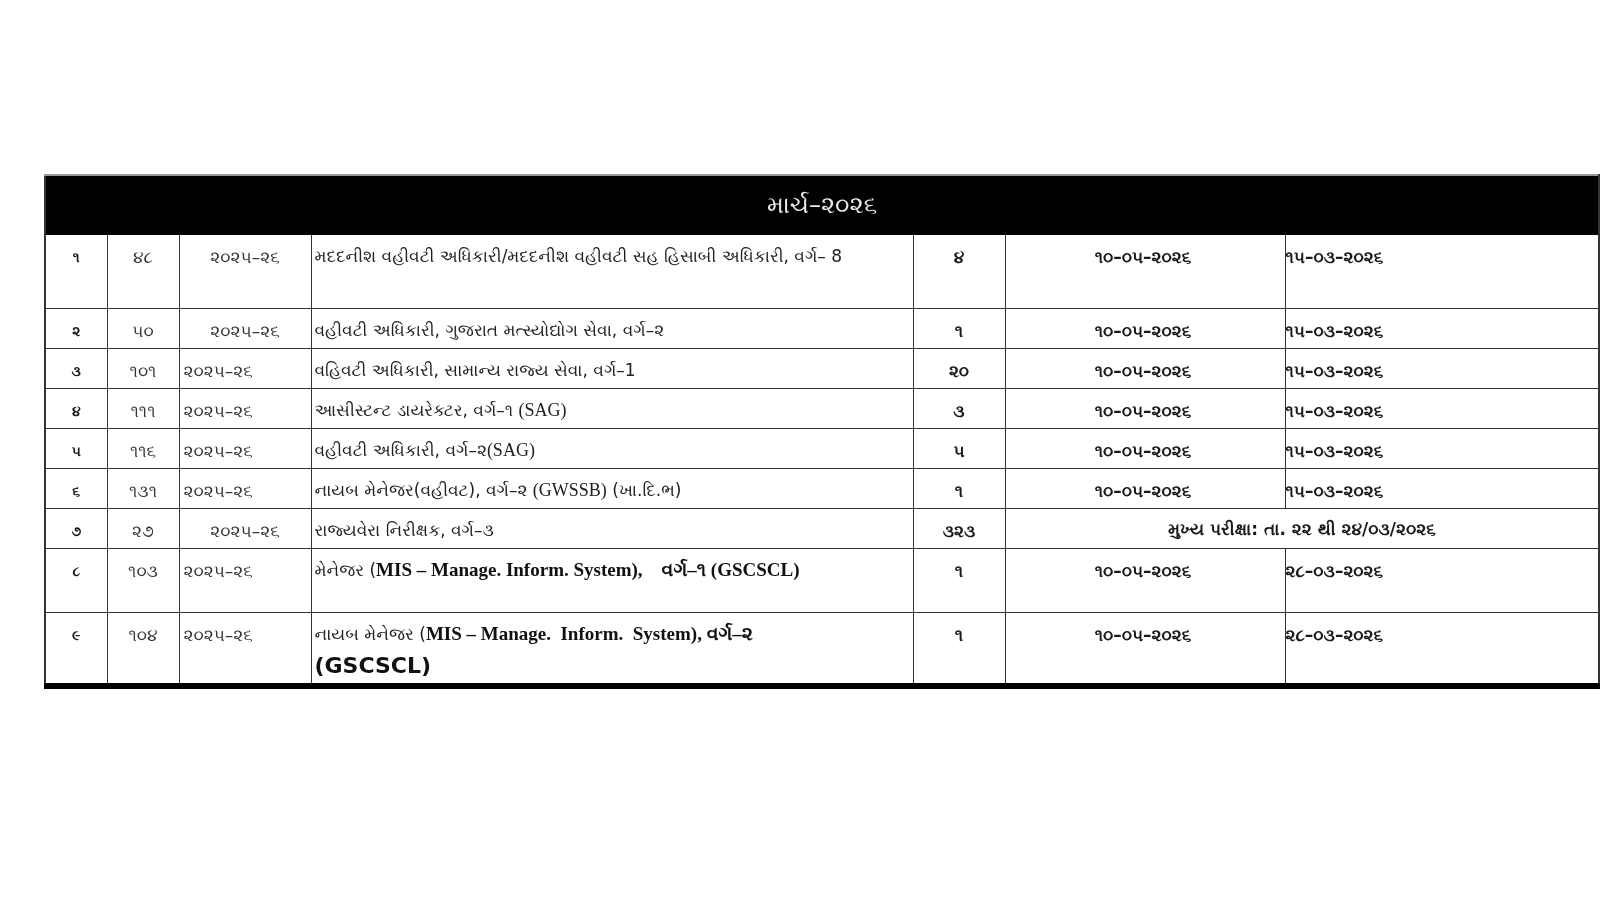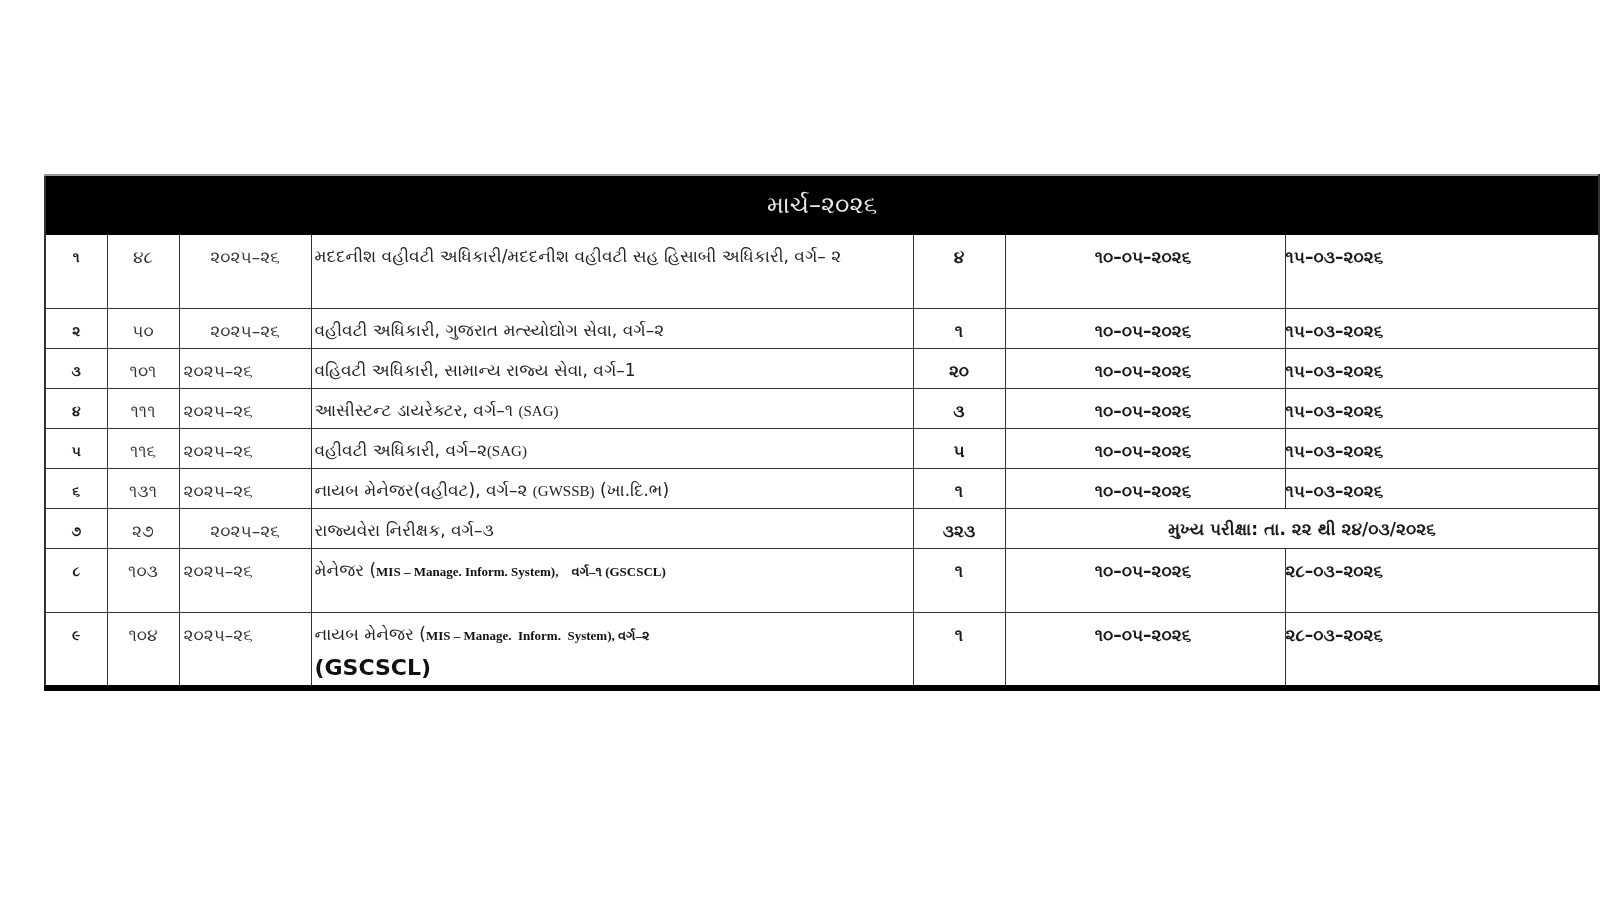--- a/index.html
+++ b/index.html
@@ -11,22 +11,22 @@
            border-top: 2px solid #999; }
     .tbl td { border: 1.5px solid #333; vertical-align: top; font-size: 17px; padding: 5px 4px 0 4px;
               line-height: 34px; overflow: hidden; }
     .tbl tr.hdr td { background: #000; color: #e8e8e8; text-align: center; height: 58px;
                      font-size: 24px; vertical-align: middle; padding: 0; border-color: #000; line-height: 58px; }
     .c-sr { text-align: center; font-weight: bold; font-size: 14px !important; }
     .c-adv { text-align: center; color: #333; }
     .c-yr  { text-align: left; color: #333; }
     .c-yr.centered { text-align: center; }
     .c-post { text-align: left; padding-left: 3px !important; color: #222; font-size: 17px !important; line-height: 32px !important; }
-    .c-post b { font-family: "Liberation Serif", "DejaVu Serif", serif; font-size: 13px; color: #111; }
-    .c-post .latin { font-family: "Liberation Serif", "DejaVu Serif", serif; font-size: 15px; }
+    .c-post b { font-family: "Liberation Serif", "DejaVu Serif", serif; font-size: 19px; color: #111; }
+    .c-post .latin { font-family: "Liberation Serif", "DejaVu Serif", serif; font-size: 18px; }
     .c-cnt { text-align: center; font-weight: bold; }
     .c-date { text-align: center; font-weight: bold; padding-left: 0 !important; }
     .c-date.right { text-align: left; padding-right: 70px !important; }
     .c-span { text-align: center; font-weight: bold; vertical-align: middle !important; padding-top: 0 !important; }
   </style>
 </head>
 <body>
 
 <table class="tbl">
   <colgroup>
@@ -40,21 +40,21 @@
   </colgroup>
   <tbody>
       <tr class="hdr">
     <td colspan="7">માર્ચ–૨૦૨૬</td>
   </tr>
 
   <tr style="height:74px">
     <td class="c-sr">૧</td>
     <td class="c-adv">૪૮</td>
     <td class="c-yr centered">૨૦૨૫–૨૬</td>
-    <td class="c-post">મદદનીશ વહીવટી અધિકારી/મદદનીશ વહીવટી સહ હિસાબી અધિકારી, વર્ગ– ૨</td>
+    <td class="c-post">મદદનીશ વહીવટી અધિકારી/મદદનીશ વહીવટી સહ હિસાબી અધિકારી, વર્ગ– 8</td>
     <td class="c-cnt">૪</td>
     <td class="c-date">૧૦–૦૫–૨૦૨૬</td>
     <td class="c-date right">૧૫–૦૩–૨૦૨૬</td>
   </tr>
 
   <tr style="height:36px">
     <td class="c-sr">૨</td>
     <td class="c-adv">૫૦</td>
     <td class="c-yr centered">૨૦૨૫–૨૬</td>
     <td class="c-post">વહીવટી અધિકારી, ગુજરાત મત્સ્યોદ્યોગ સેવા, વર્ગ–૨</td>

